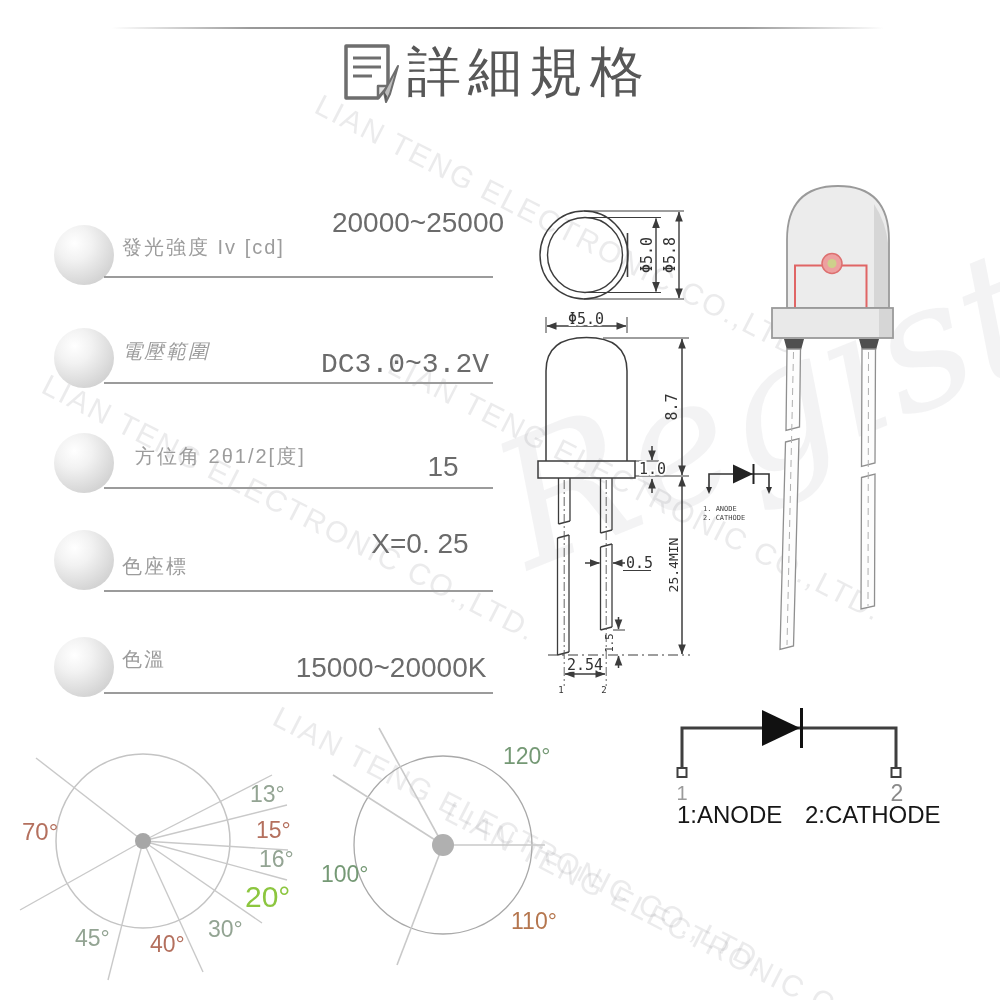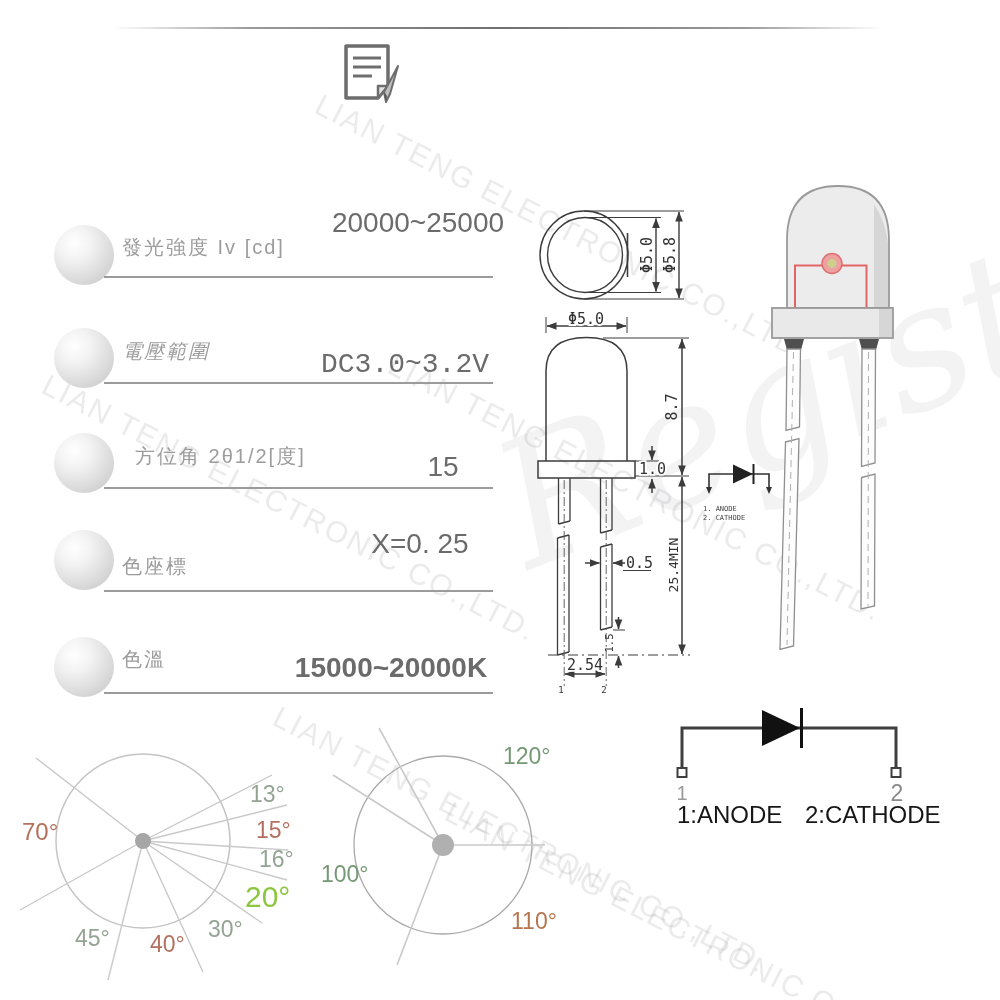--- a/index.html
+++ b/index.html
@@ -45,20 +45,21 @@
     <path d="M6 6 H48 V46 L38 58 H6 Z" fill="#ffffff" stroke="#6e6e6e" stroke-width="3.5" stroke-linejoin="round"></path>
     <path d="M48 46 L38 46 L38 58 Z" fill="#e2e2e2" stroke="#6e6e6e" stroke-width="2.5" stroke-linejoin="round"></path>
     <line x1="13" y1="18" x2="41" y2="18" stroke="#6e6e6e" stroke-width="3"></line>
     <line x1="13" y1="27" x2="41" y2="27" stroke="#6e6e6e" stroke-width="3"></line>
     <line x1="13" y1="36" x2="32" y2="36" stroke="#6e6e6e" stroke-width="3"></line>
     <g>
       <path d="M58 26 L50 54 L46 62 L44 52 Z" fill="#bdbdbd" stroke="#6e6e6e" stroke-width="2" stroke-linejoin="round"></path>
       <path d="M46 62 L44 52 L47 56 Z" fill="#555"></path>
     </g>
   </svg>
+  <div class="page-title">詳細規格</div>
 
   <div>
     <div class="sphere" style="left:54px;top:225px;"></div>
     <div class="spec-label" style="top:234px;">發光強度 Iv [cd]</div>
     <div class="spec-value" style="left:298px;top:206px;width:240px;">
       <div>20000~25000</div>
     </div>
     <div class="spec-line" style="top:276px;"></div>
   </div>
 
@@ -81,21 +82,21 @@
     <div class="spec-label" style="top:553px;">色座標</div>
     <div class="spec-value" style="left:310px;top:525px;width:220px;font-size:28px;line-height:37px;">
       <div>X=0. 25</div>
     </div>
     <div class="spec-line" style="top:590px;"></div>
   </div>
 
   <div>
     <div class="sphere" style="left:54px;top:637px;"></div>
     <div class="spec-label" style="top:646px;">色溫</div>
-    <div class="spec-value" style="left:281px;top:651px;width:220px;font-weight:bold;">15000~20000K</div>
+    <div class="spec-value" style="left:281px;top:651px;width:220px;">15000~20000K</div>
     <div class="spec-line" style="top:692px;"></div>
   </div>
 
   <svg width="1000" height="1000" viewBox="0 0 1000 1000">
     <defs>
       <marker id="arr" orient="auto-start-reverse" markerWidth="12" markerHeight="10" refX="10.5" refY="5" markerUnits="userSpaceOnUse">
         <path d="M1,1.2 L11,5 L1,8.8 Z" fill="#3c3c3c"></path>
       </marker>
     </defs>
 

